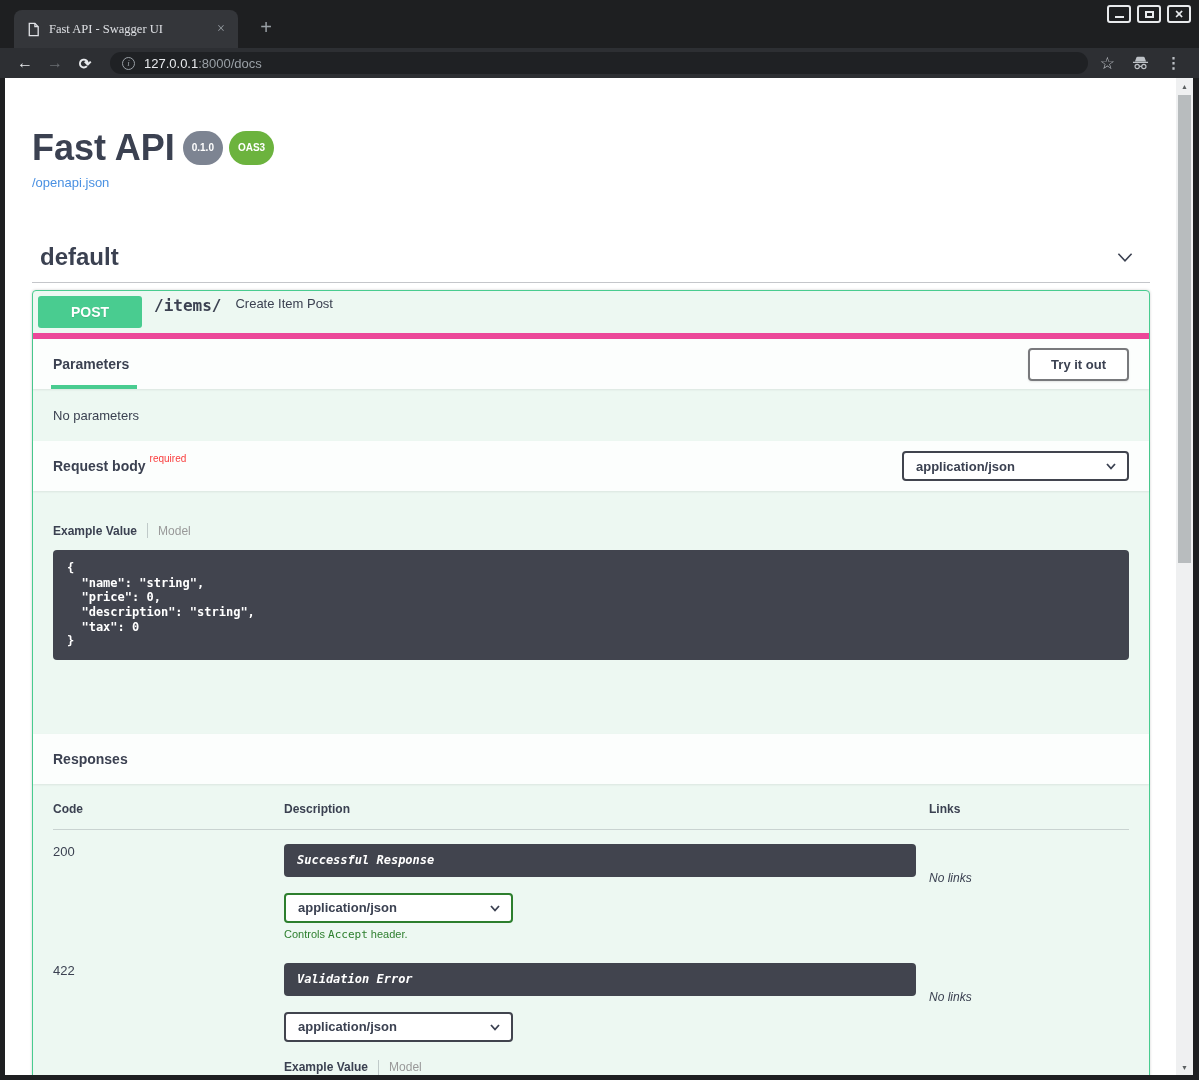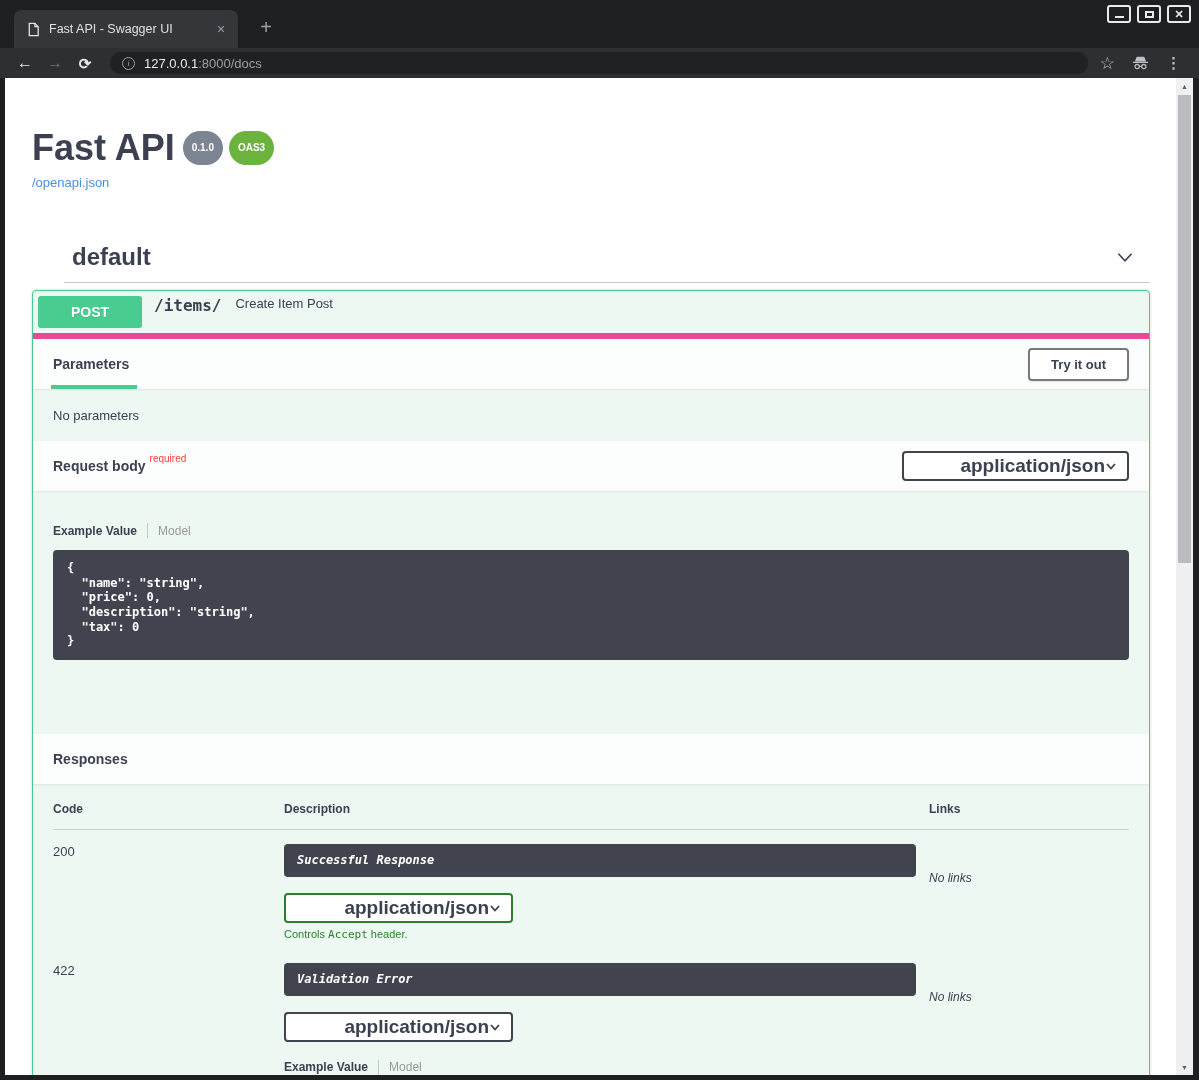--- a/index.html
+++ b/index.html
@@ -3,21 +3,21 @@
 <meta charset="utf-8">
 <style>
   * { margin:0; padding:0; box-sizing:border-box; }
   html,body { background:#000; }
   body { font-family:"Liberation Sans", sans-serif; }
 
   .window { position:relative; width:1199px; height:1080px; background:#1e1f21; overflow:hidden; }
 
   
   .tabstrip { height:48px; background:#1e1f21; position:relative; display:flex; align-items:flex-end; padding-left:14px; }
-  .tab { width:224px; height:38px; background:#34363a; border-radius:8px 8px 0 0; display:flex; align-items:center; gap:8px; padding:0 8px 0 12px; }
+  .tab { width:224px; height:38px; background:#34363a; border-radius:8px 8px 0 0; display:flex; align-items:center; gap:8px; padding:0 8px 0 12px;font-family:Liberation Serif, serif; }
   .favicon-icon { width:15px; height:15px; flex:0 0 auto; }
   .tab-title { flex:1; color:#dfe1e5; font-size:12.5px; white-space:nowrap; overflow:hidden; text-overflow:ellipsis; }
   .tab-close { color:#9aa0a6; font-size:14px; width:18px; height:18px; display:flex; align-items:center; justify-content:center; border-radius:50%; }
   .newtab-btn { color:#9aa0a6; font-size:20px; font-weight:400; margin:0 0 9px 16px; width:24px; text-align:center; }
   .win-controls { position:absolute; top:5px; right:8px; display:flex; gap:6px; }
   .win-btn { width:24px; height:18px; border:2px solid #e8eaed; border-radius:3px; color:#e8eaed; display:flex; align-items:center; justify-content:center; font-size:10px; line-height:1; }
   .win-btn .min-line { width:9px; height:2px; background:#e8eaed; margin-top:5px; }
   .win-btn .max-box { width:9px; height:7px; border:2px solid #e8eaed; }
   .win-btn.close-btn { font-size:11px; font-weight:bold; }
 
@@ -44,21 +44,21 @@
   .content { margin-right:17px; padding:0 26px 0 27px; color:#3b4151; }
 
   .info-head { margin-top:50px; }
   .api-title { font-size:36px; font-weight:bold; color:#3b4151; display:flex; align-items:flex-start; gap:8px; line-height:40px; }
   .badges { display:flex; gap:6px; margin-top:3px; }
   .pill { font-size:10px; font-weight:bold; color:#fff; border-radius:50px; padding:12px 9px; line-height:1; }
   .pill.version { background:#7d8492; }
   .pill.oas { background:#6cb33e; }
   .spec-link { display:inline-block; margin-top:7px; color:#4990e2; font-size:13px; text-decoration:none; }
 
-  .tag-section { margin-top:52px;margin-left:32px; }
+  .tag-section { margin-top:52px; }
   .tag-row { display:flex; align-items:center; justify-content:space-between; padding:0 14px 0 8px; }
   .tag-name { font-size:24px; font-weight:600; color:#3b4151; }
   .tag-chevron { width:22px; height:22px; }
   .tag-divider { border-bottom:1px solid rgba(59,65,81,.3); margin-top:11px; }
 
   .opblock { margin-top:7px; border:1px solid #49cc90; border-radius:4px; background:#edf8f2; box-shadow:0 0 3px rgba(0,0,0,.19); }
   .op-summary { display:flex; align-items:flex-start; padding:5px; border-bottom:6px solid #ec4899; cursor:pointer; }
   .method-btn { background:#49cc90; color:#fff; font-weight:bold; font-size:14px; width:104px; text-align:center; padding:8px 0; border-radius:3px; text-shadow:0 1px 0 rgba(0,0,0,.1); }
   .op-path { font-family:"DejaVu Sans Mono", monospace; font-size:16px; font-weight:600; color:#3b4151; margin-left:12px; }
   .op-desc { font-size:13px; color:#3b4151; margin-left:14px; }
@@ -67,21 +67,21 @@
   .param-tab { position:relative; font-size:14px; font-weight:bold; color:#3b4151; align-self:stretch; display:flex; align-items:center; }
   .param-tab::after { content:""; position:absolute; left:-2px; right:-8px; bottom:0; height:4px; background:#49cc90; }
   .tryout-btn { background:#fff; border:2px solid #78797c; border-radius:4px; padding:7px 21px; font-size:13px; font-weight:600; color:#3b4151; font-family:"Liberation Sans", sans-serif; box-shadow:0 1px 2px rgba(0,0,0,.1); cursor:pointer; }
 
   .no-params { padding:19px 20px 18px; font-size:13px; }
 
   .reqbody-left { display:flex; align-items:flex-start; }
   .rb-title { font-size:14px; font-weight:bold; color:#3b4151; }
   .required-flag { color:#f93e3e; font-size:10px; position:relative; top:-5px; margin-left:4px; }
 
-  .select-box { background:#fff; border:2px solid #41444e; border-radius:4px; width:227px; height:30px; display:flex; align-items:center; justify-content:flex-end; padding:0 10px 0 12px; font-size:19px; font-weight:bold; color:#3b4151; cursor:pointer; }
+  .select-box { background:#fff; border:2px solid #41444e; border-radius:4px; width:227px; height:30px; display:flex; align-items:center; justify-content:space-between; padding:0 10px 0 12px; font-size:13px; font-weight:bold; color:#3b4151; cursor:pointer; }
   .select-box.green { border-color:#2d7f2e; }
   .sel-chevron { width:12px; height:12px; flex:0 0 auto; }
 
   .model-body { padding:32px 20px 74px; }
   .example-tabs { display:flex; align-items:center; font-size:12px; margin-bottom:12px; }
   .ex-tab-active { font-weight:bold; color:#3b4151; }
   .ex-sep { width:1px; height:15px; background:rgba(59,65,81,.25); margin:0 10px; }
   .ex-tab-inactive { color:#999; }
 
   .codeblock { background:#41444e; border-radius:4px; padding:11px 14px; font-family:"DejaVu Sans Mono", monospace; font-size:12px; font-weight:600; color:#fff; line-height:1.22; white-space:pre; overflow:hidden; }

